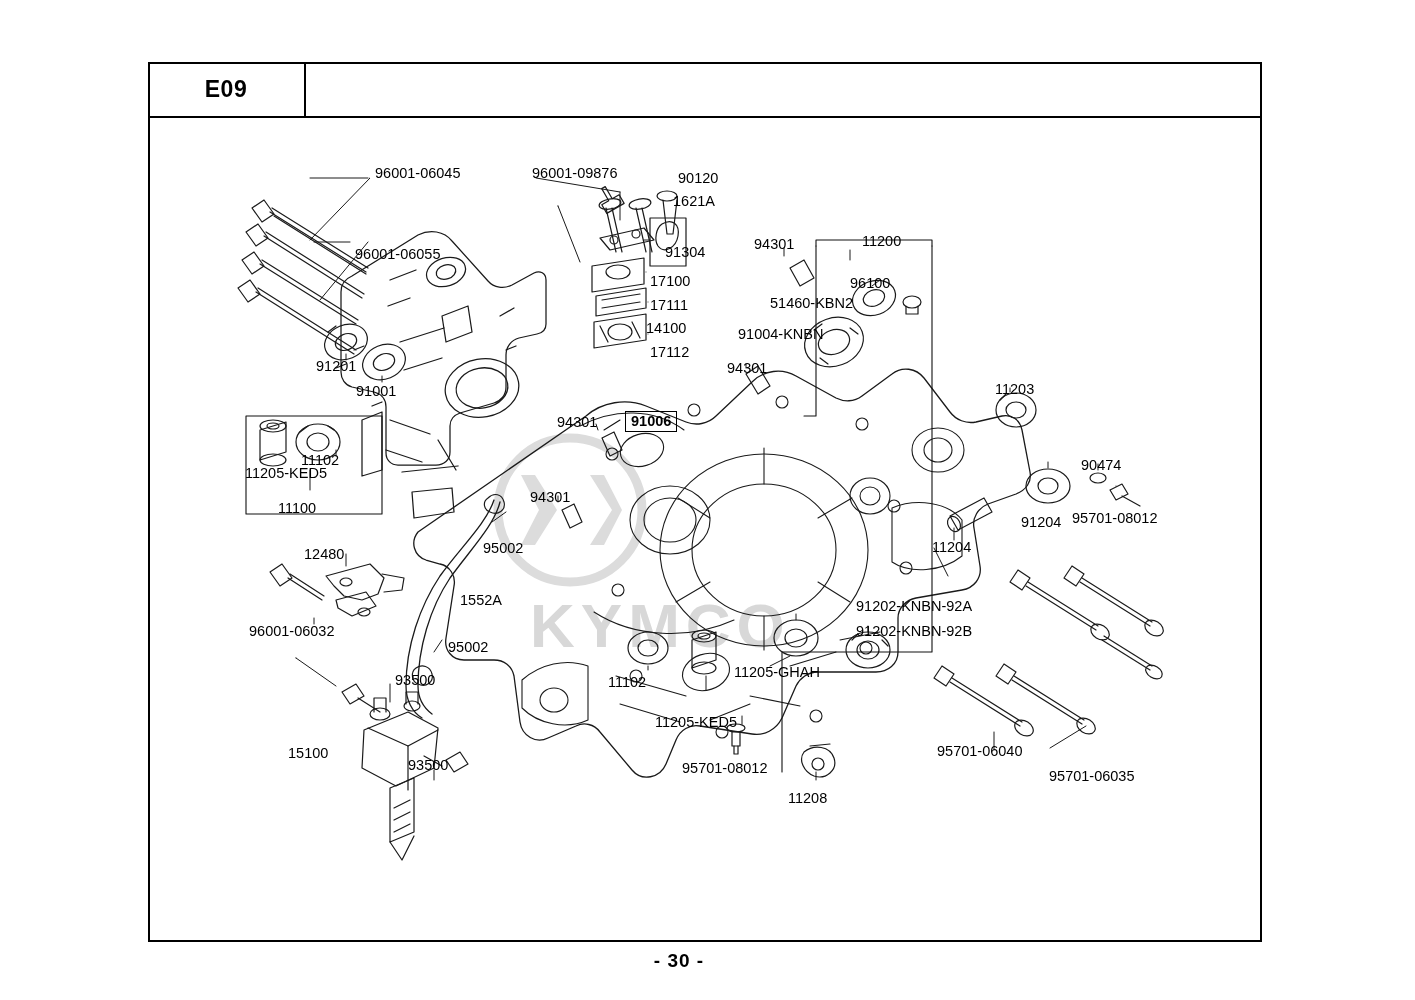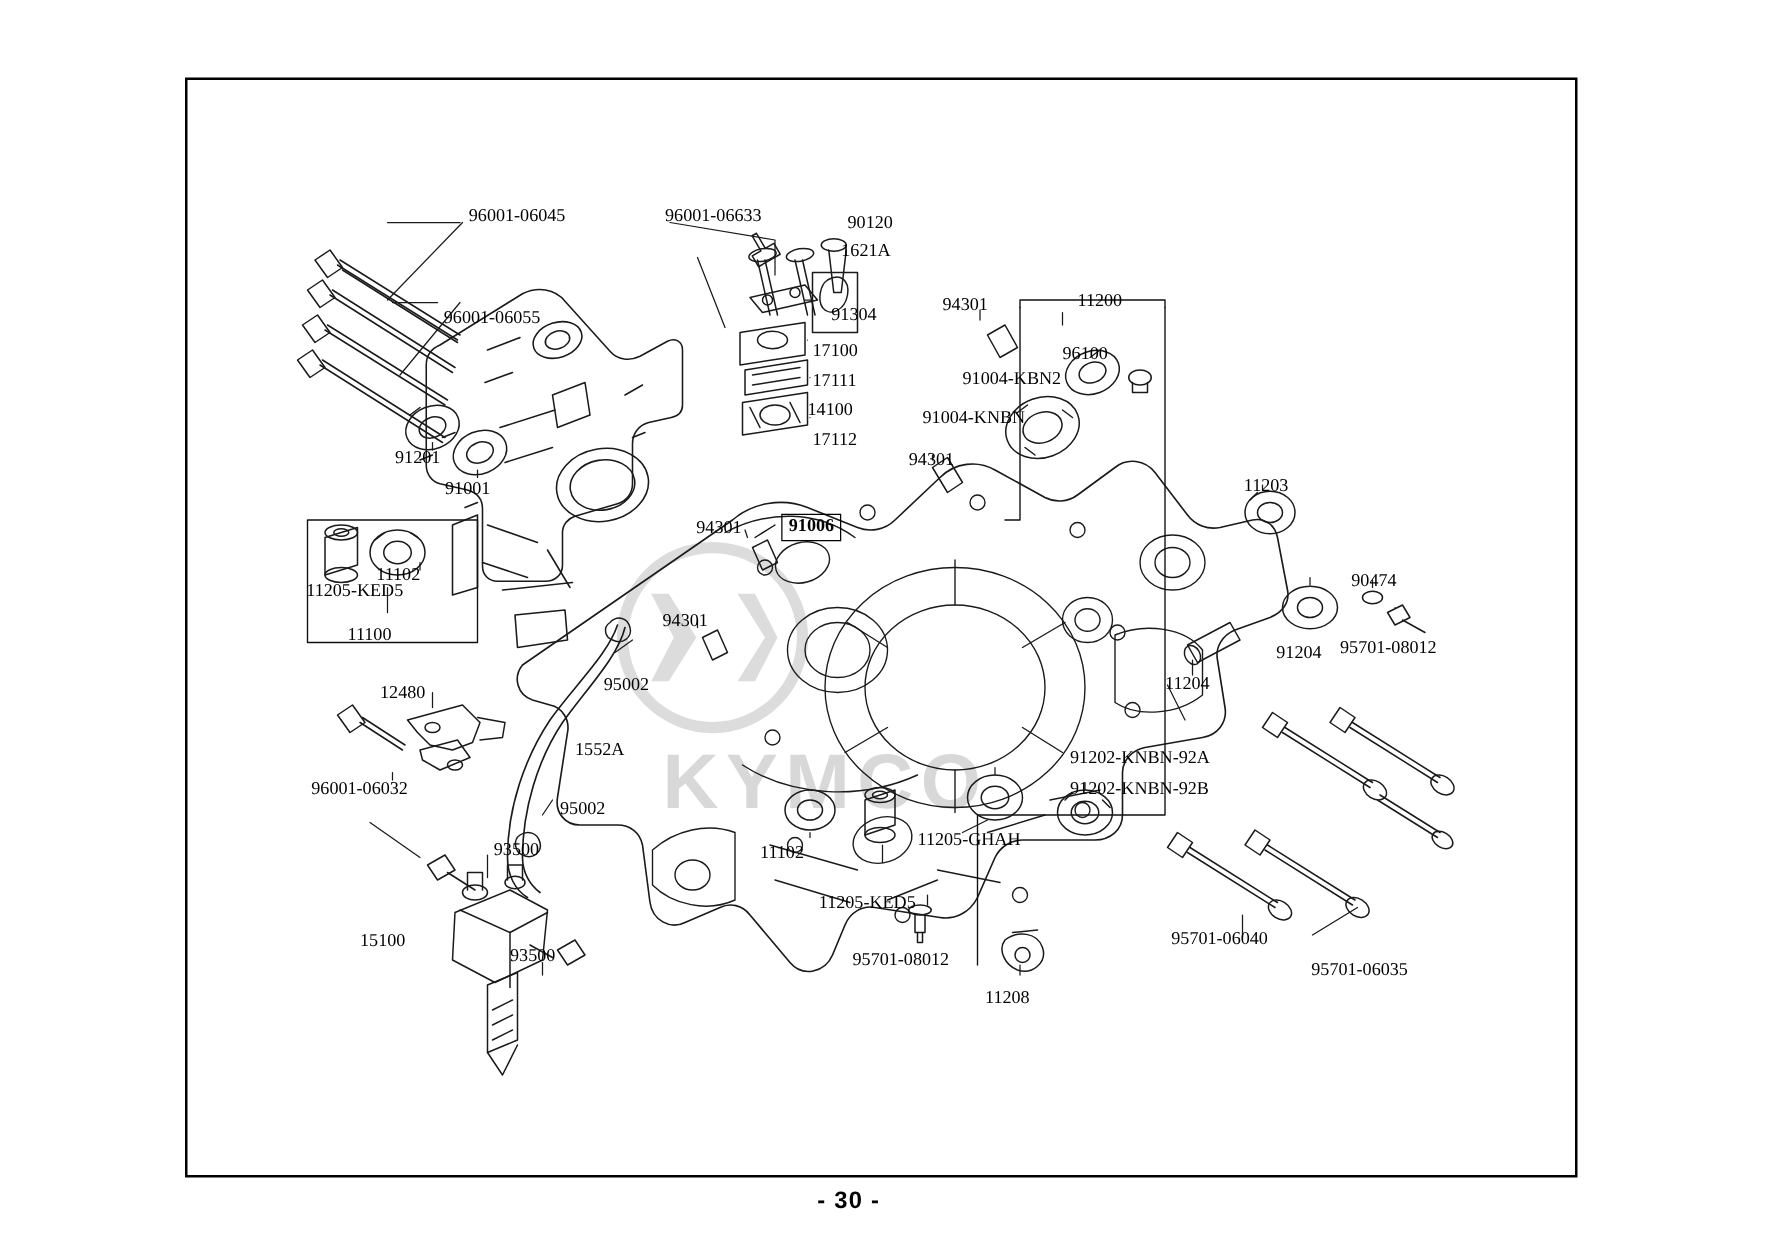--- a/index.html
+++ b/index.html
@@ -87,21 +87,21 @@
   svg.art {
     position: absolute;
     left: 0; top: 0;
     width: 1110px;
     height: 820px;
   }
   
   .label {
     position: absolute;
     font-size: 14.5px;
-    font-family: Liberation Serif, serif;
+    font-family: Liberation Sans, sans-serif;
     color: #000;
     white-space: nowrap;
     letter-spacing: 0px;
   }
   .label.boxed {
     border: 1.6px solid #000;
     padding: 1px 5px 2px 5px;
     font-weight: bold;
   }
   .watermark {
@@ -118,20 +118,25 @@
     letter-spacing: 6px;
   }
 </style>
 </head>
 <body>
 
 <div class="page">
 
   <div class="frame"></div>
 
+  <div class="title-bar">
+    <div class="code-cell">
+      <span>E09</span>
+    </div>
+  </div>
 
   <div class="canvas">
 
     <div class="watermark wm-big">KYMCO</div>
 
     <svg class="art" viewBox="0 0 1110 820" xmlns="http://www.w3.org/2000/svg">
       <g fill="none" stroke="#1a1a1a" stroke-width="1.2" stroke-linejoin="round" stroke-linecap="round">
 
         <g stroke="#dcdcdc" stroke-width="9" fill="none">
           <circle cx="420" cy="390" r="72"></circle>
@@ -510,32 +515,32 @@
           <path d="M666 660 l0 -8"></path>
           <path d="M798 456 l-14 -28"></path>
         </g>
 
       </g>
     </svg>
 
     <div id="labels-layer">
         <div class="label" style="left: 225px; top: 45px;">96001-06045</div>
         <div class="label" style="left: 205px; top: 110px; margin-top: 16px;">96001-06055</div>
-        <div class="label" style="left: 382px; top: 45px;">96001-06633</div>
+        <div class="label" style="left: 382px; top: 45px;">96001-09876</div>
         <div class="label" style="left: 528px; top: 50px;">90120</div>
         <div class="label" style="left: 523px; top: 73px;">1621A</div>
         <div class="label" style="left: 515px; top: 124px;">91304</div>
         <div class="label" style="left: 500px; top: 153px;">17100</div>
         <div class="label" style="left: 500px; top: 177px;">17111</div>
         <div class="label" style="left: 496px; top: 200px;">14100</div>
         <div class="label" style="left: 500px; top: 224px;">17112</div>
         <div class="label" style="left: 604px; top: 116px;">94301</div>
         <div class="label" style="left: 712px; top: 113px;">11200</div>
         <div class="label" style="left: 700px; top: 155px;">96100</div>
-        <div class="label" style="left: 620px; top: 175px;">91004-KBN2</div>
+        <div class="label" style="left: 620px; top: 175px;">51460-KBN2</div>
         <div class="label" style="left: 588px; top: 206px;">91004-KNBN</div>
         <div class="label" style="left: 845px; top: 261px;">11203</div>
         <div class="label" style="left: 577px; top: 240px;">94301</div>
         <div class="label" style="left: 407px; top: 294px;">94301</div>
         <div class="label boxed" style="left: 475px; top: 291px;">91006</div>
         <div class="label" style="left: 380px; top: 369px;">94301</div>
         <div class="label" style="left: 333px; top: 420px;">95002</div>
         <div class="label" style="left: 166px; top: 238px;">91201</div>
         <div class="label" style="left: 206px; top: 263px;">91001</div>
         <div class="label" style="left: 151px; top: 332px;">11102</div>

